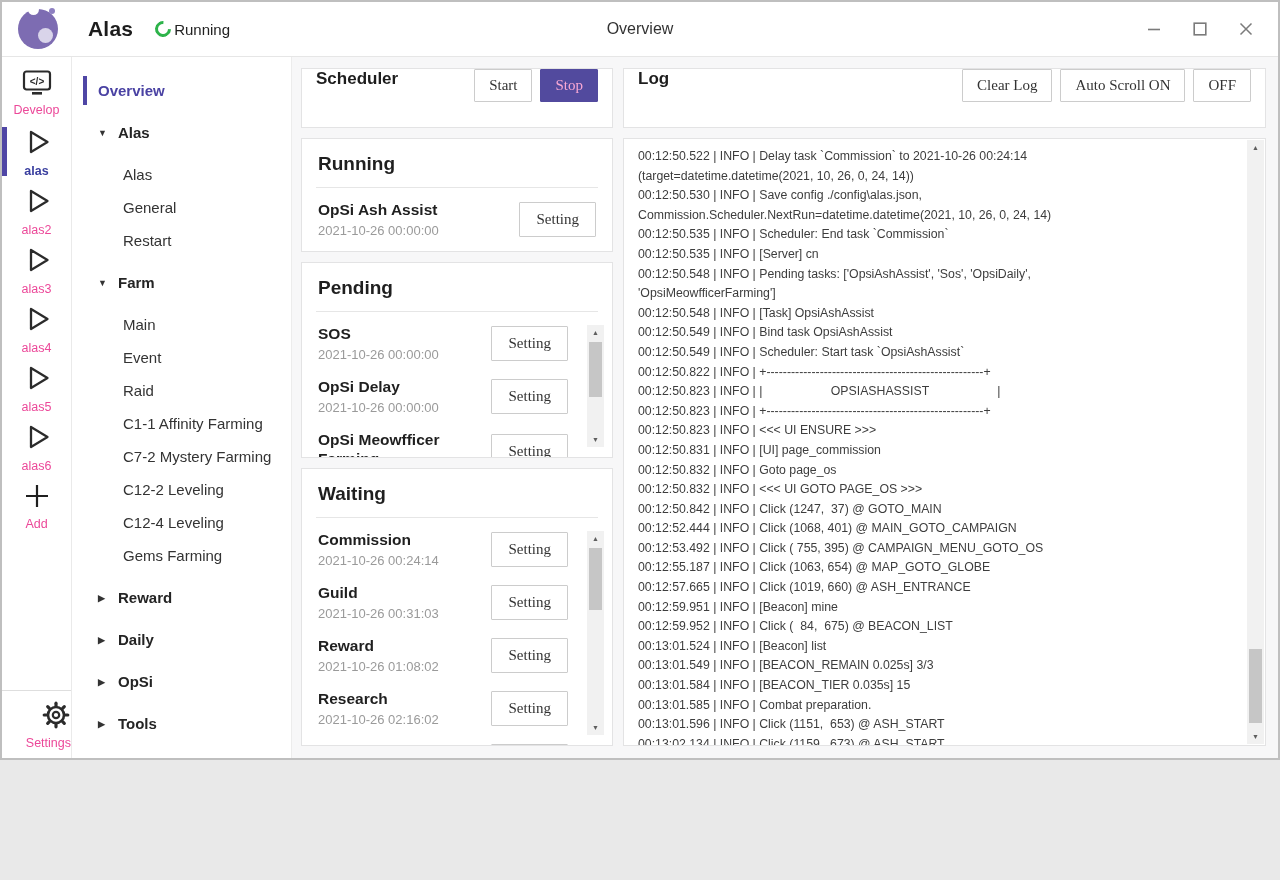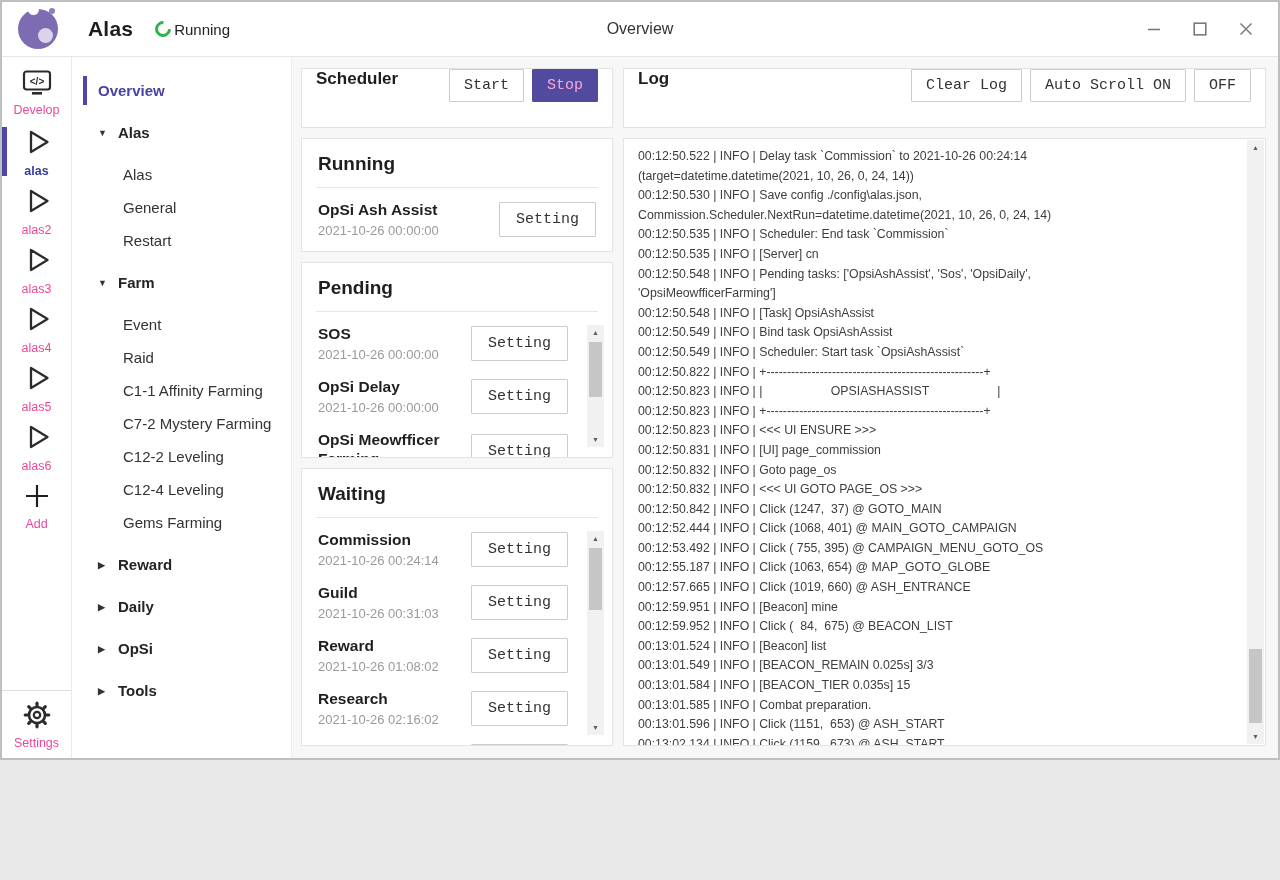--- a/index.html
+++ b/index.html
@@ -30,39 +30,39 @@
 
   
   .main{flex:1;display:flex;overflow:hidden}
 
   
   .rail{width:70px;min-width:70px;border-right:1px solid #eaeaea;display:flex;flex-direction:column;padding-top:6px;background:#fff}
   .rail-item{height:59px;display:flex;flex-direction:column;align-items:center;justify-content:center;position:relative;cursor:pointer}
   .rail-label{font-size:12.5px;color:#ec4899;margin-top:2px}
   .rail-item.active::before{content:"";position:absolute;left:0;top:5px;bottom:5px;width:5px;background:#4f46a5}
   .rail-item.active .rail-label{color:#3a3f9f;font-weight:700}
-  .rail-settings{margin-top:auto;height:68px;min-height:68px;border-top:1px solid #dedede;display:flex;flex-direction:column;align-items:center;justify-content:center;cursor:pointer}
+  .rail-settings{margin-top:auto;height:68px;min-height:68px;border-top:1px solid #dedede;display:flex;flex-direction:column;align-items:flex-end;justify-content:center;cursor:pointer}
 
   
   .nav{width:220px;min-width:220px;border-right:1px solid #ececec;padding:18px 0 0 26px;background:#fff;overflow:hidden}
   .nav-overview{position:relative;display:block;font-size:15px;font-weight:700;color:#4a42a3;padding:7px 0;margin-bottom:10px;cursor:pointer}
   .nav-overview::before{content:"";position:absolute;left:-15px;top:1px;bottom:1px;width:4px;background:#4f46a5}
   .nav-group{display:flex;align-items:center;gap:10px;font-size:15px;font-weight:600;color:#242424;padding:7px 0;margin:11px 0;cursor:pointer}
   .nav-caret{font-size:9px;color:#333;width:10px}
   .nav-item{font-size:15px;color:#333;padding:7px 0;margin-left:25px;margin-bottom:2px;cursor:pointer}
 
   
   .content{flex:1;background:#f7f7f8;padding:11px 12px 12px 9px;display:flex;gap:10px;overflow:hidden}
   .card{background:#fff;border:1px solid var(--border)}
   .col-mid{width:312px;min-width:312px;display:flex;flex-direction:column;gap:10px}
   .col-log{flex:1;display:flex;flex-direction:column;gap:10px;min-width:0}
 
   .bar-card{height:60px;min-height:60px;display:flex;align-items:flex-start;padding:0 14px;gap:8px}
   .card-title{font-size:17px;font-weight:700;color:#1d1d1d;margin-right:auto}
-  .btn{font-family:Liberation Mono, monospace;font-size:15px;background:#fff;border:1px solid #ccc;color:#333;padding:7px 14px;cursor:pointer;border-radius:1px;white-space:nowrap}
+  .btn{font-family:Liberation Serif, serif;font-size:15px;background:#fff;border:1px solid #ccc;color:#333;padding:7px 14px;cursor:pointer;border-radius:1px;white-space:nowrap}
   .btn-primary{background:var(--accent);border-color:var(--accent);color:#f9a8d4}
 
   .panel{padding:12px 14px;position:relative;overflow:hidden}
   .panel-title{font-size:19px;font-weight:600;color:#1f1f1f;padding:2px 2px 12px;border-bottom:1px solid #e6e6e6}
   .card-running{height:114px;min-height:114px}
   .card-pending{height:196px;min-height:196px}
   .card-waiting{flex:1}
   .task-list{padding-top:4px}
   .task-list.with-sb{padding-right:28px}
   .task-row{display:flex;align-items:center;justify-content:space-between;padding:8px 2px 7px;min-height:50px}
@@ -249,20 +249,21 @@
 
   <div class="nav-item">General</div>
 
   <div class="nav-item">Restart</div>
 
   <div class="nav-group">
     <span class="nav-caret">▼</span>
     <span class="nav-group-label">Farm</span>
   </div>
 
+  <div class="nav-item">Main</div>
 
   <div class="nav-item">Event</div>
 
   <div class="nav-item">Raid</div>
 
   <div class="nav-item">C1-1 Affinity Farming</div>
 
   <div class="nav-item">C7-2 Mystery Farming</div>
 
   <div class="nav-item">C12-2 Leveling</div>

